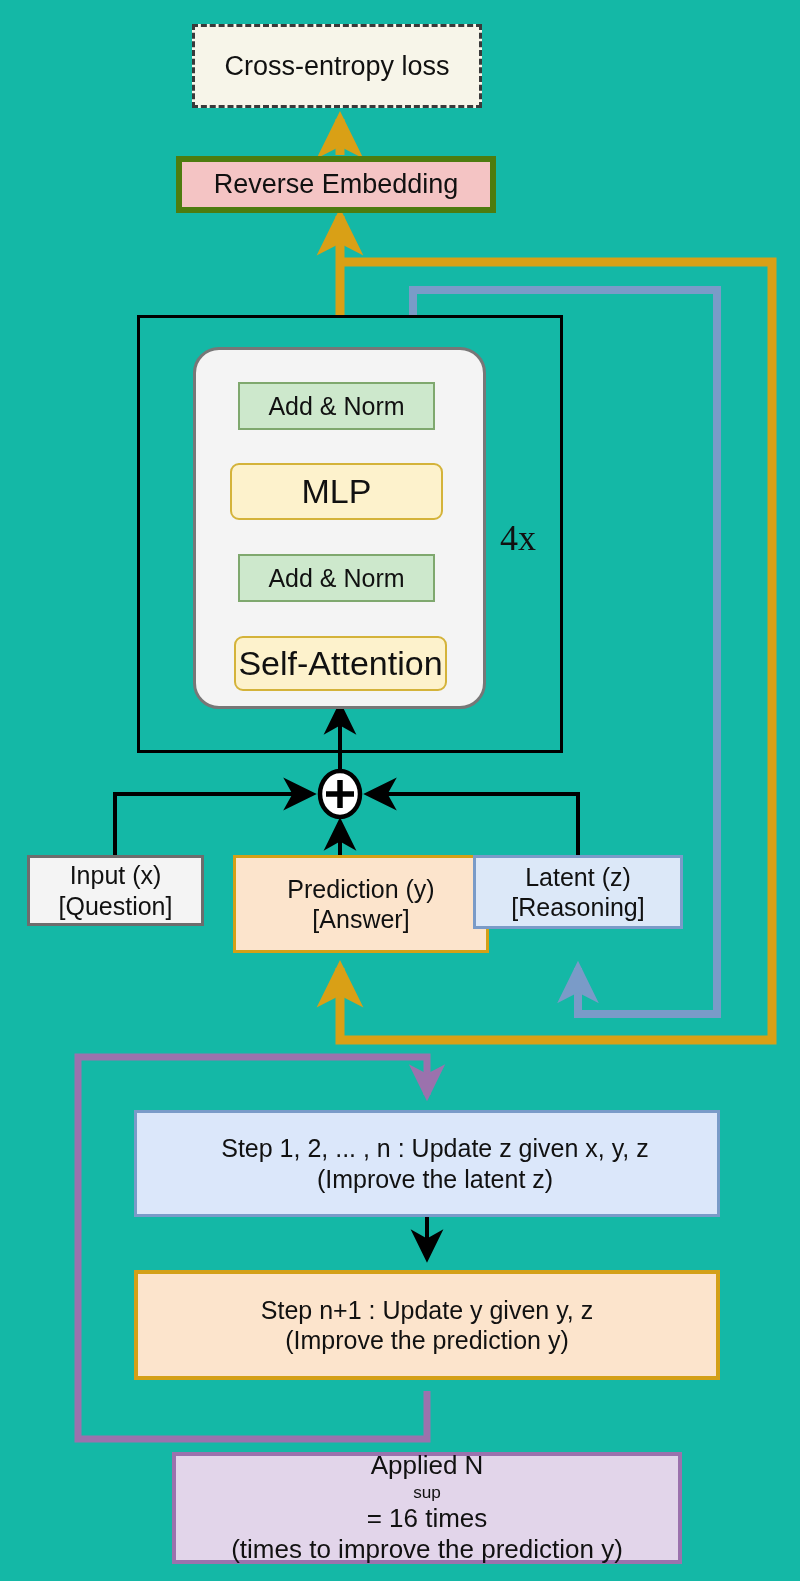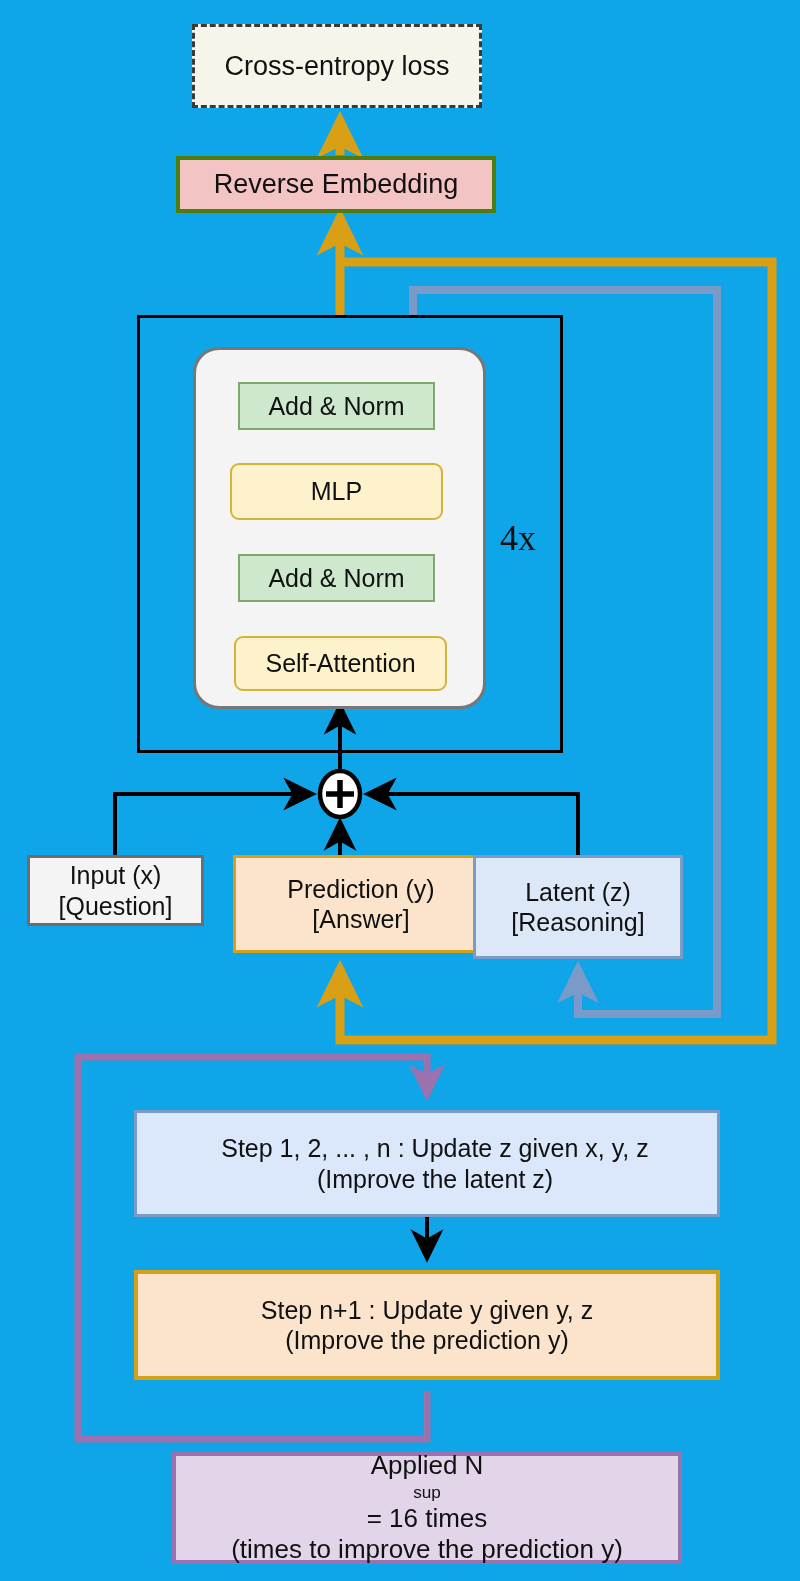--- a/index.html
+++ b/index.html
@@ -1,30 +1,30 @@
 <!DOCTYPE html>
 <html><head>
 <meta charset="utf-8">
 <style>
   html,body{margin:0;padding:0;background:#ffffff;}
   body{font-family:"Liberation Sans", sans-serif;}
-  #stage{position:relative;width:800px;height:1581px;background:#0ea5e9;overflow:hidden;}
+  #stage{position:relative;width:800px;height:1581px;background:#14b8a6;overflow:hidden;}
   #stage svg.layer{position:absolute;left:0;top:0;width:800px;height:1581px;pointer-events:none;}
 
   .node{position:absolute;box-sizing:border-box;display:flex;flex-direction:column;
         align-items:center;justify-content:center;text-align:center;color:#111;
         line-height:1.22;}
   .node span{display:block;}
 
   .loss-box{border:3px dashed #3a3a3a;background:#f7f5e9;font-size:27px;}
-  .rev-box{border:4px solid #4d7c0f;background:#f4c4c4;font-size:27px;}
+  .rev-box{border:6px solid #4d7c0f;background:#f4c4c4;font-size:27px;}
   .outer-block{border:3px solid #000;background:transparent;}
   .inner-round{border:3px solid #777;background:#f4f4f4;border-radius:26px;}
   .an-box{border:2px solid #7fa86e;background:#cde8cc;font-size:25px;}
-  .ylw-box{border:2px solid #d4b33a;background:#fdf2cc;border-radius:9px;font-size:25px;}
+  .ylw-box{border:2px solid #d4b33a;background:#fdf2cc;border-radius:9px;font-size:34px;}
   .rep-label{font-family:"Liberation Serif", serif;font-size:36px;color:#111;
              background:transparent;border:none;}
   .grey-box{border:3px solid #6d6d6d;background:#f4f4f4;font-size:25px;}
   .org-box{border:3px solid #d4a017;background:#fce4cc;font-size:25px;}
   .blu-box{border:3px solid #7a9bc8;background:#dce8f8;font-size:25px;}
   .step-blue{border:3px solid #7a9bc8;background:#dbe7fa;font-size:25px;}
   .step-org{border:4px solid #d4a017;background:#fce4cc;font-size:25px;}
   .sup-box{border:4px solid #9b72ad;background:#e2d5ea;font-size:26px;}
   .sub{font-size:0.66em;vertical-align:-0.32em;}
 </style>
@@ -118,21 +118,21 @@
   <div class="node grey-box" style="left:27px;top:855px;width:177px;height:71px;">
     <span>Input (x)</span>
     <span>[Question]</span>
   </div>
 
   <div class="node org-box" style="left:233px;top:855px;width:256px;height:98px;text-align:right;">
     <span>Prediction (y)</span>
     <span>[Answer]</span>
   </div>
 
-  <div class="node blu-box" style="left:473px;top:855px;width:210px;height:104px;">
+  <div class="node blu-box" style="left:473px;top:855px;width:210px;height:74px;">
     <span>Latent (z)</span>
     <span>[Reasoning]</span>
   </div>
 
   <div class="node step-blue" style="left:134px;top:1110px;width:586px;height:107px;padding-left:16px;">
     <span>Step 1, 2, ... , n : Update z given x, y, z</span>
     <span>(Improve the latent z)</span>
   </div>
 
   <div class="node step-org" style="left:134px;top:1270px;width:586px;height:110px;">

